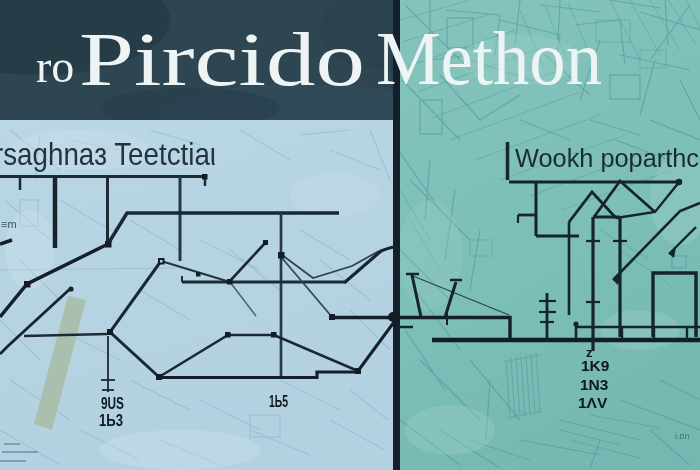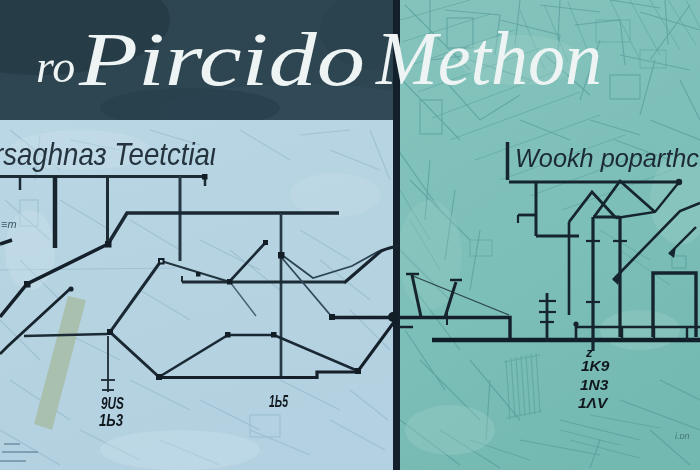--- a/index.html
+++ b/index.html
@@ -1,16 +1,16 @@
 <!DOCTYPE html>
 <html><head>
 <meta charset="utf-8">
 <style>
   html,body{margin:0;padding:0;background:#888;}
-  #stage{position:relative;width:700px;height:470px;overflow:hidden;font-family:"Liberation Sans",sans-serif;font-style:italic;}
+  #stage{position:relative;width:700px;height:470px;overflow:hidden;font-family:"Liberation Sans",sans-serif;}
   svg{display:block;}
 </style>
 </head>
 <body>
 <div id="stage">
 <svg width="700" height="470" viewBox="0 0 700 470">
 
 <rect x="0" y="0" width="400" height="470" fill="url(#lg)"></rect>
 
 <rect x="395" y="0" width="305" height="470" fill="url(#rg)"></rect>

